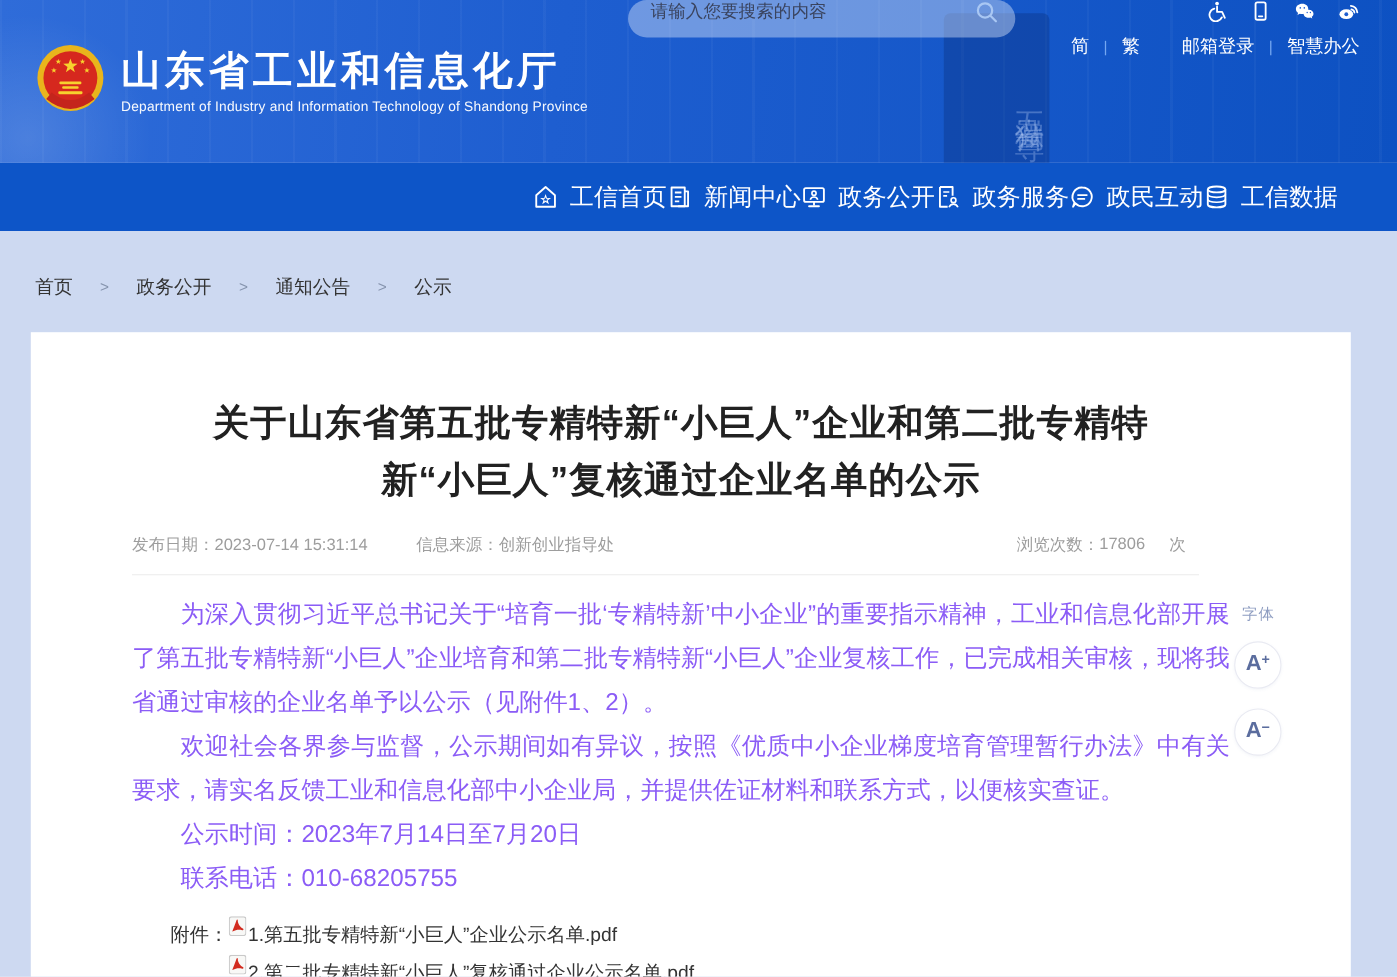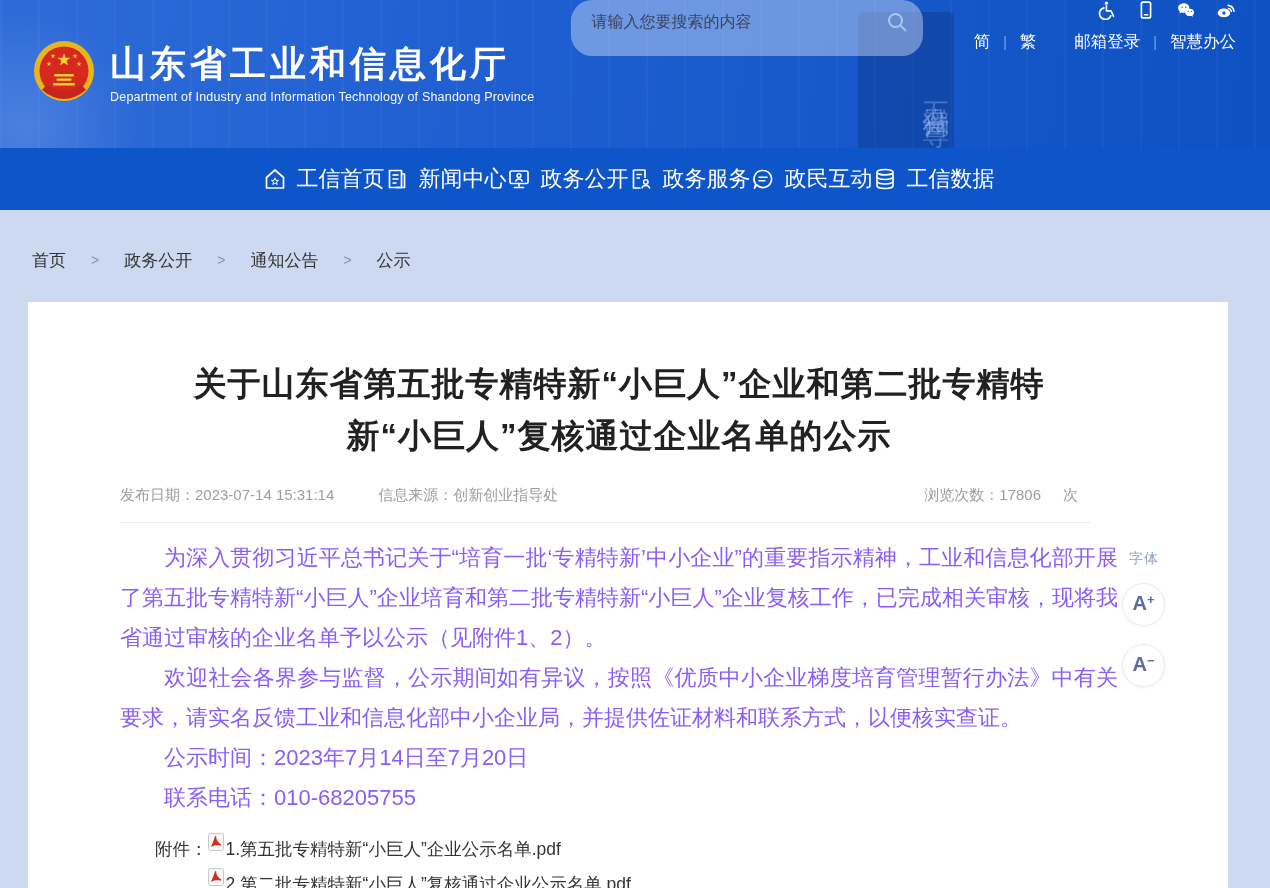--- a/index.html
+++ b/index.html
@@ -37,21 +37,21 @@
     padding:10px 0 0 0;
     text-align:center;
   }
   .brand { display:flex; align-items:center; margin-left:32px; position:relative; z-index:2; cursor:pointer; }
   .emblem { width:64px; height:72px; flex:0 0 auto; }
   .brand-text { margin-left:14px; color:#fff; }
   .brand-title { font-size:36px; font-weight:700; letter-spacing:4px; line-height:1.1; }
   .brand-sub { font-size:12.5px; margin-top:7px; letter-spacing:0.2px; opacity:0.96; }
 
   .search {
-    margin-left:37px; width:352px; height:56px;
+    margin-left:37px; width:352px; height:34px;
     border-radius:21px;
     background:rgba(235,242,255,0.40);
     display:flex; align-items:center;
     padding:0 14px 12px 20px;
     position:relative; z-index:2;
   }
   .search input {
     flex:1; border:none; outline:none; background:transparent;
     font-size:16px; color:#2e3955;
     font-family:inherit;
@@ -67,22 +67,22 @@
   .util-icons { display:flex; gap:20px; align-items:center; }
   .util-icons svg { width:20px; height:20px; cursor:pointer; }
   .util-links { display:flex; align-items:center; gap:13px; color:#fff; font-size:16.5px; }
   .util-links .lnk { cursor:pointer; }
   .util-links .sep { color:rgba(150,195,255,0.75); font-size:14px; }
   .util-links .gap { width:12px; }
 
   
   .nav {
     height:62px; background:#0d55c8;
-    display:flex; align-items:center; justify-content:center;
-    padding:0 43px 0 30px;
+    display:flex; align-items:center; justify-content:flex-end;
+    padding:0 54px 0 30px;
   }
   .nav-item { display:flex; align-items:center; gap:10px; color:#fff; font-size:22px; cursor:pointer; white-space:nowrap; }
   .nav-item svg { width:24px; height:24px; }
 
   
   .crumbs {
     height:92px;
     display:flex; align-items:center; gap:25px;
     padding:8px 12px 0 32px;
     font-size:17px; color:#333;

